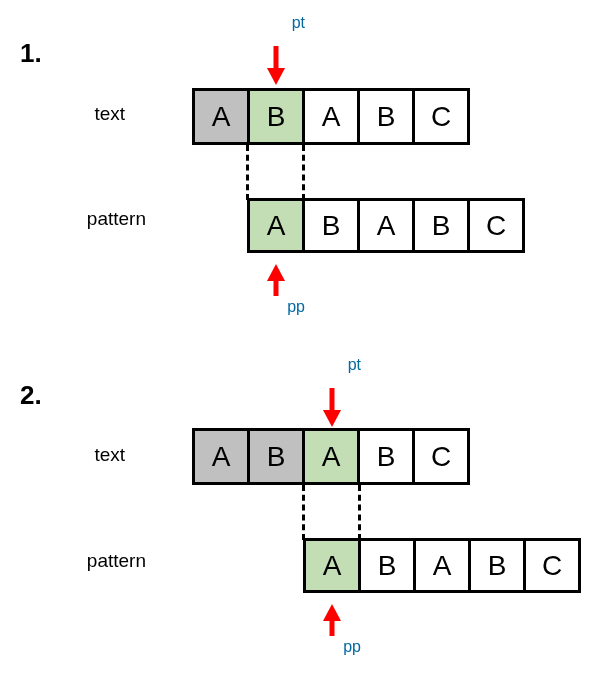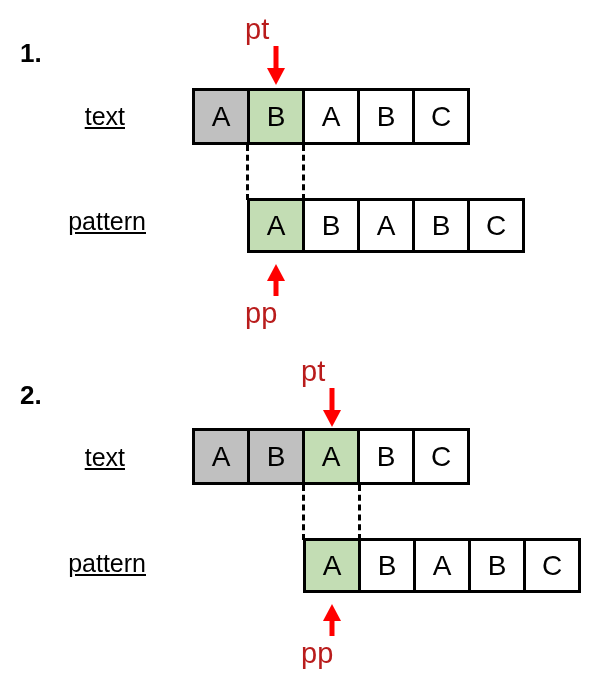--- a/index.html
+++ b/index.html
@@ -30,26 +30,25 @@
     font-size: 26px;
     font-weight: bold;
     line-height: 1;
     letter-spacing: 0px;
     color: #000;
   }
 
   
   .row-label {
     position: absolute;
-    font-size: 25px;
+    font-size: 19px;
     line-height: 1;
     text-align: right;
     color: #000;
     white-space: nowrap;
-    text-decoration: underline;
   }
 
   
   .strip {
     position: absolute;
     display: flex;
     border: 3px solid #000;
     box-sizing: border-box;
     background: #ffffff;
   }
@@ -73,25 +72,25 @@
 
   
   .dashed-line {
     position: absolute;
     width: 0;
     border-left: 3px dashed #000;
     box-sizing: border-box;
   }
   .marker-label {
     position: absolute;
-    font-size: 29px;
+    font-size: 16px;
     line-height: 1;
-    color: #b91c1c;
+    color: #0369a1;
     white-space: nowrap;
-    text-align: left;
+    text-align: right;
   }
   .arrow-svg {
     position: absolute;
     display: block;
   }
 </style>
 </head>
 <body>
 
 <div class="stage">

